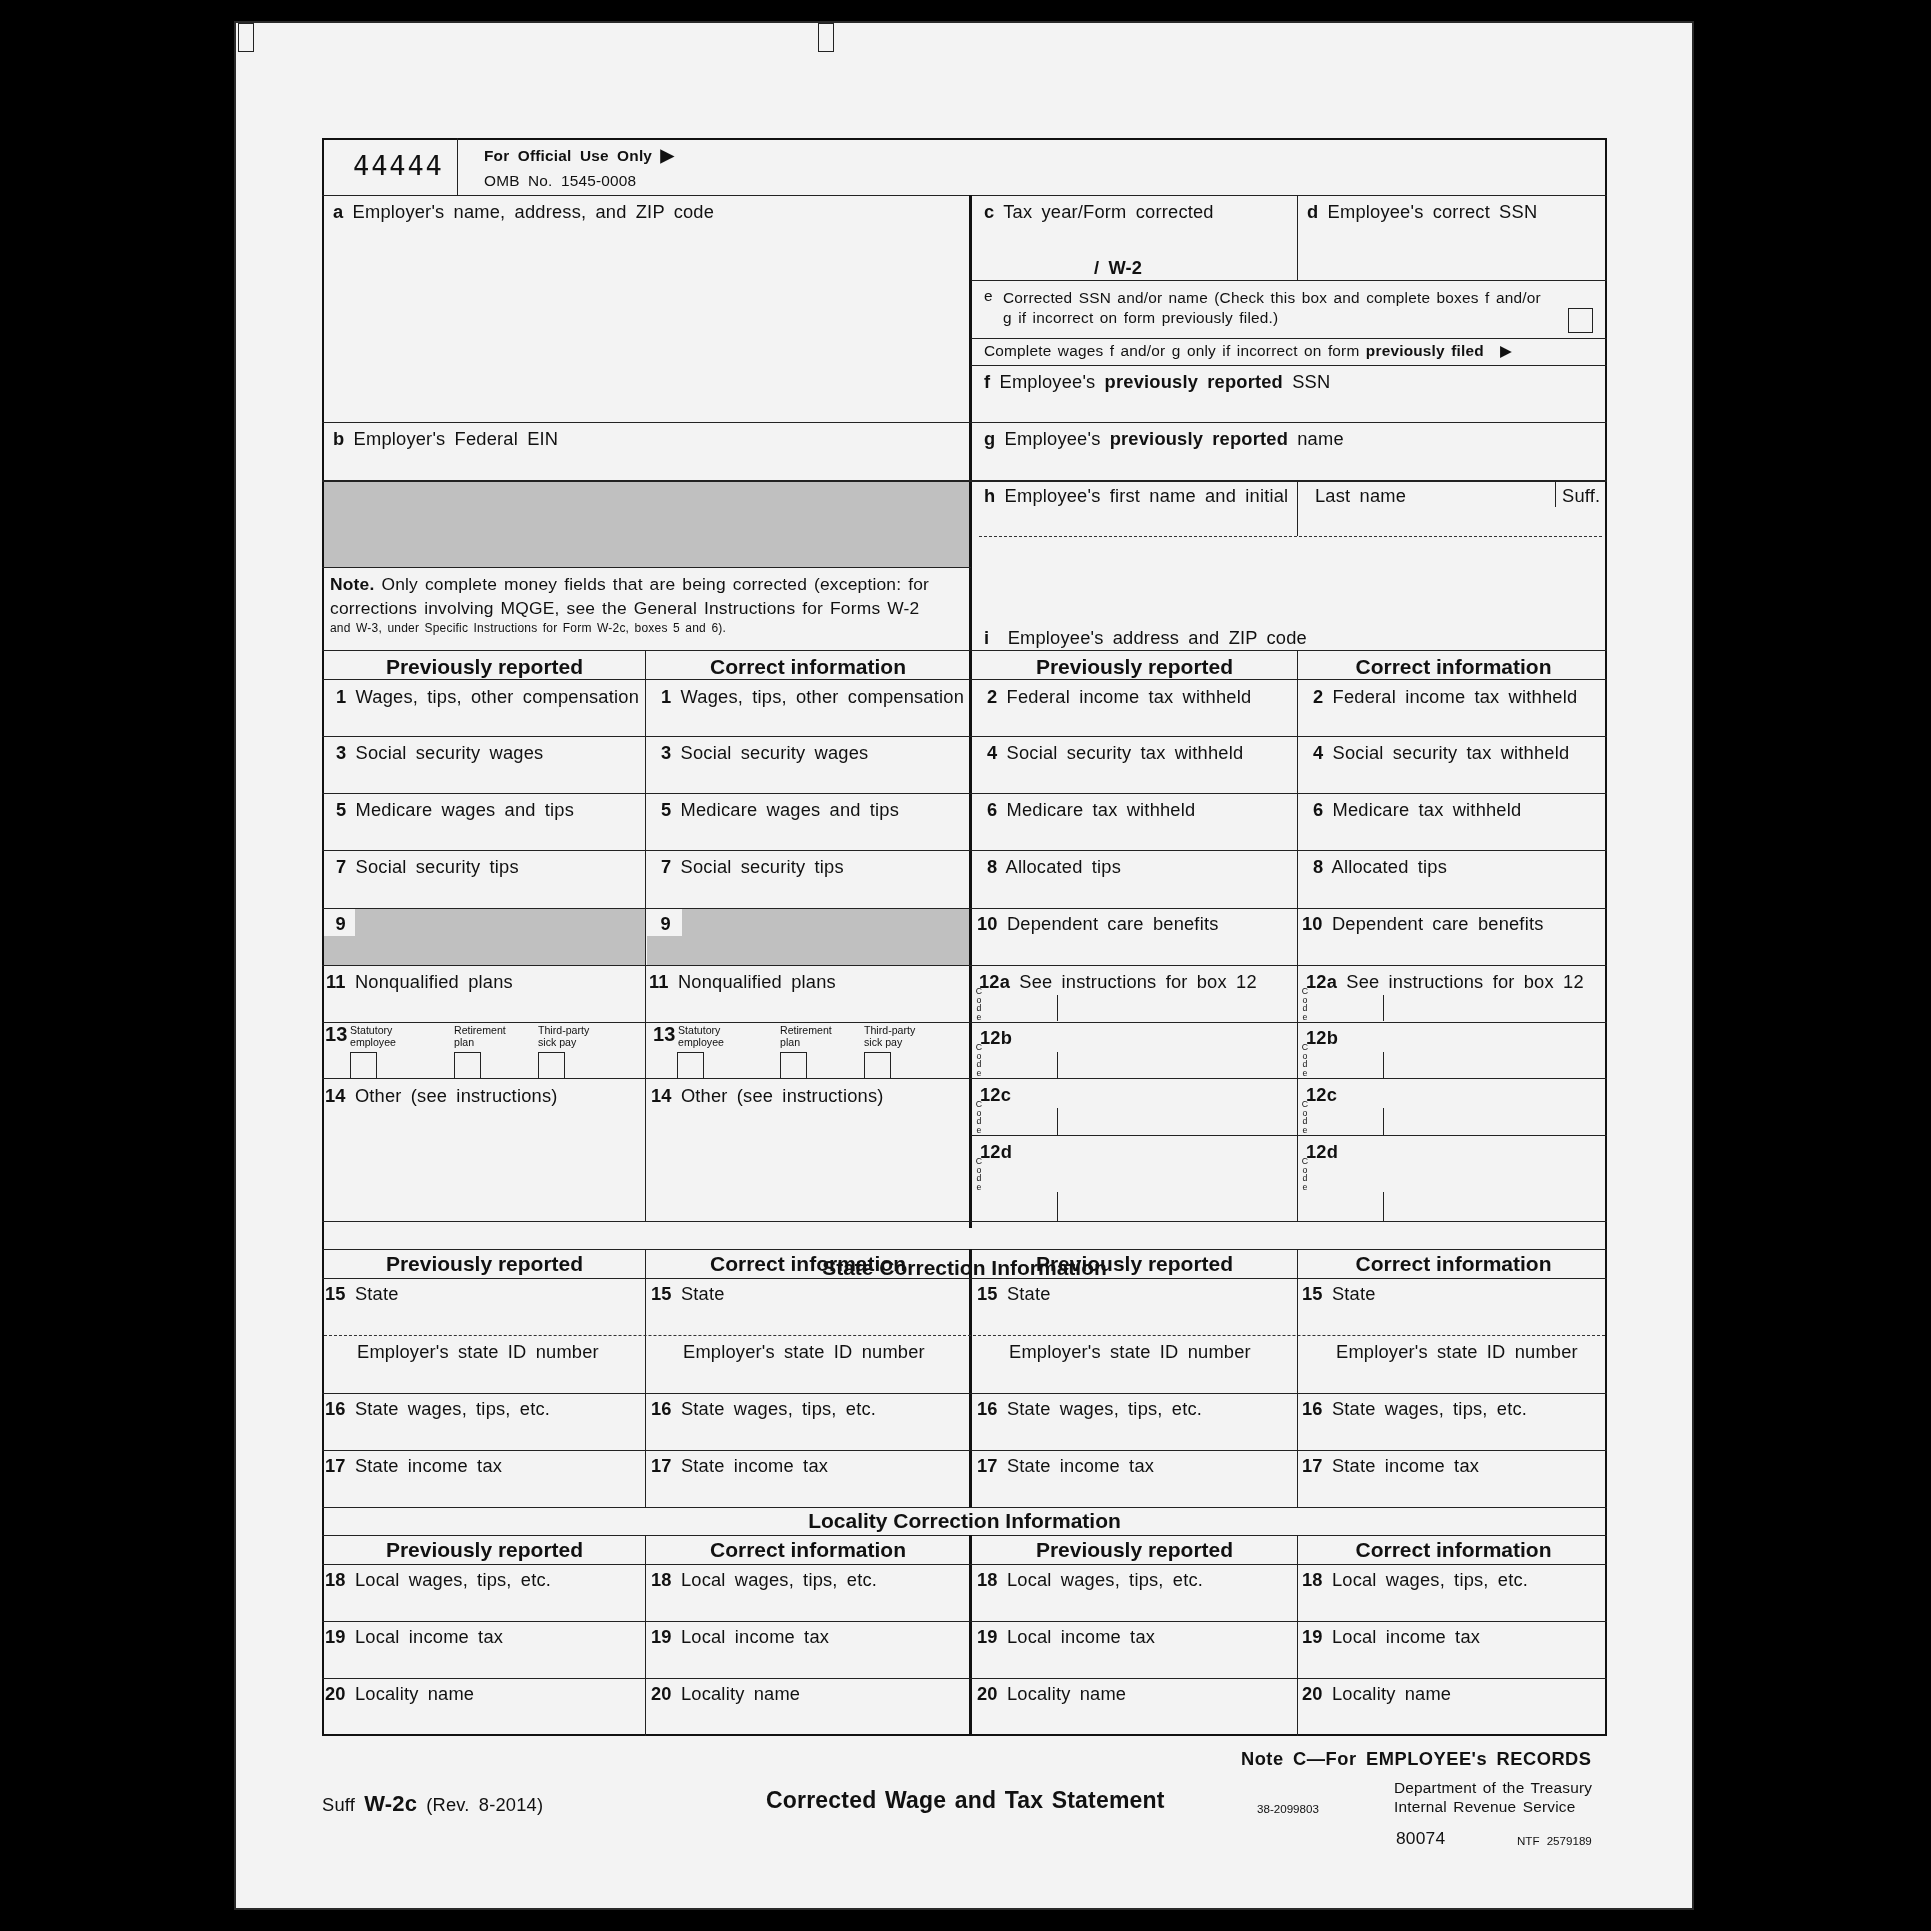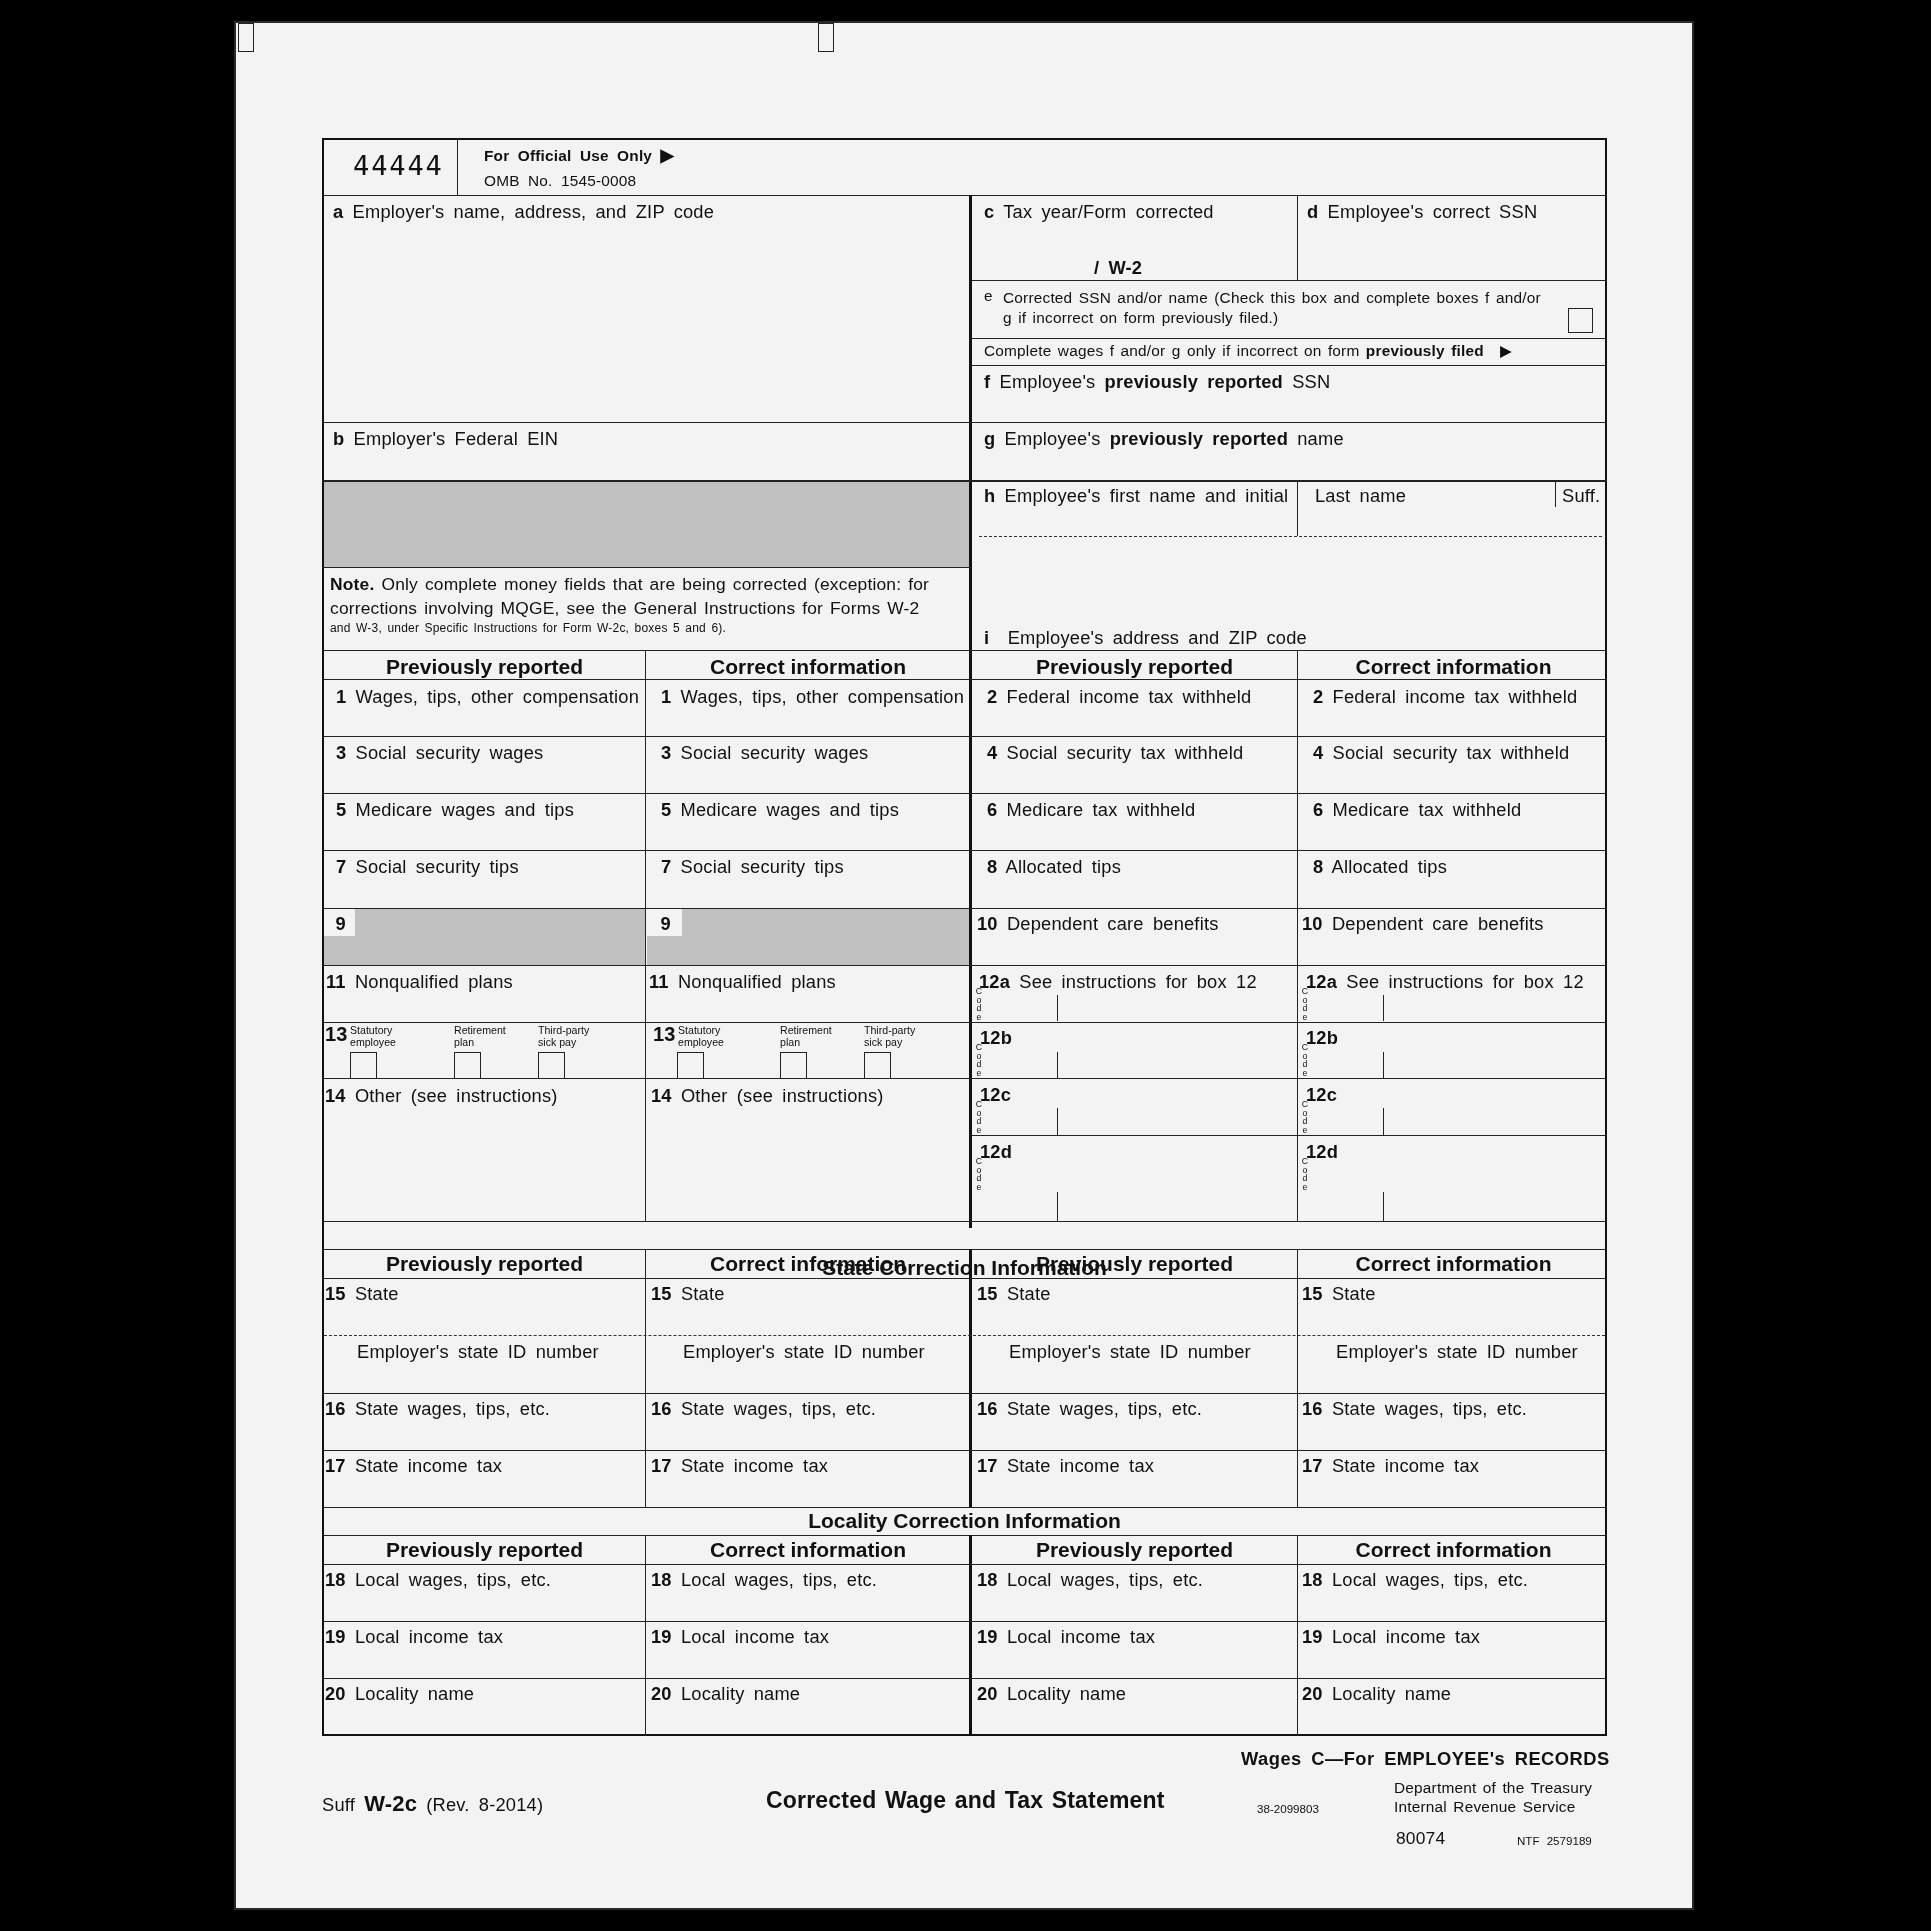--- a/index.html
+++ b/index.html
@@ -258,21 +258,21 @@
 <div class="lbl" style="left:651px;top:1626px"><b>19</b> <span>Local income tax</span></div>
 <div class="lbl" style="left:977px;top:1626px"><b>19</b> <span>Local income tax</span></div>
 <div class="lbl" style="left:1302px;top:1626px"><b>19</b> <span>Local income tax</span></div>
 <div class="line-h" style="left:322px;top:1678px;width:1285px"></div>
 
 <div class="lbl" style="left:325px;top:1683px"><b>20</b> <span>Locality name</span></div>
 <div class="lbl" style="left:651px;top:1683px"><b>20</b> <span>Locality name</span></div>
 <div class="lbl" style="left:977px;top:1683px"><b>20</b> <span>Locality name</span></div>
 <div class="lbl" style="left:1302px;top:1683px"><b>20</b> <span>Locality name</span></div>
 
-<div class="lbl" style="left:1241px;top:1748px;font-weight:bold;font-size:18.3px;letter-spacing:0.5px">Wages C—For EMPLOYEE's RECORDS</div>
+<div class="lbl" style="left:1241px;top:1748px;font-weight:bold;font-size:18.3px;letter-spacing:0.5px">Note C—For EMPLOYEE's RECORDS</div>
 <div class="lbl" style="left:322px;top:1791px;font-size:18.3px"><span>Suff</span> <b style="font-size:22px">W-2c</b> <span>(Rev. 8-2014)</span></div>
 <div class="lbl" style="left:766px;top:1787px;font-size:23px;font-weight:bold;word-spacing:1.9px">Corrected Wage and Tax Statement</div>
 <div class="lbl" style="left:1257px;top:1802px;font-size:11.6px;letter-spacing:0">38-2099803</div>
 <div class="lbl" style="left:1394px;top:1779px;font-size:15.4px;word-spacing:1.9px">Department of the Treasury</div>
 <div class="lbl" style="left:1394px;top:1798px;font-size:15.4px;word-spacing:1.9px">Internal Revenue Service</div>
 <div class="lbl" style="left:1396px;top:1828px;font-size:17.4px;font-weight:normal">80074</div>
 <div class="lbl" style="left:1517px;top:1834px;font-size:11.6px;letter-spacing:0">NTF 2579189</div>
 
 
 </body></html>

